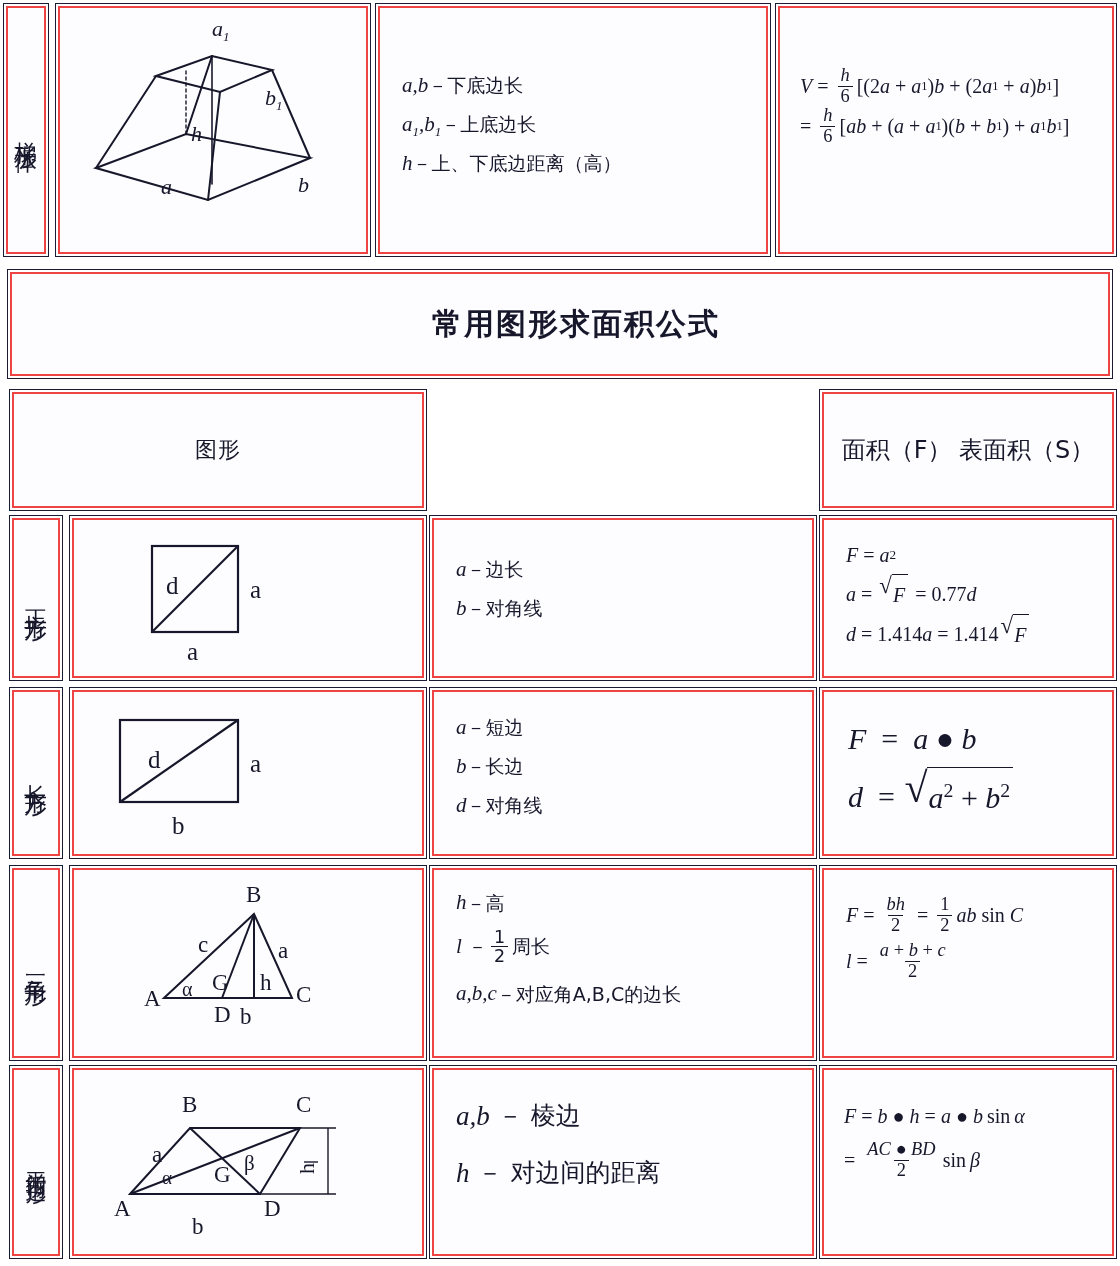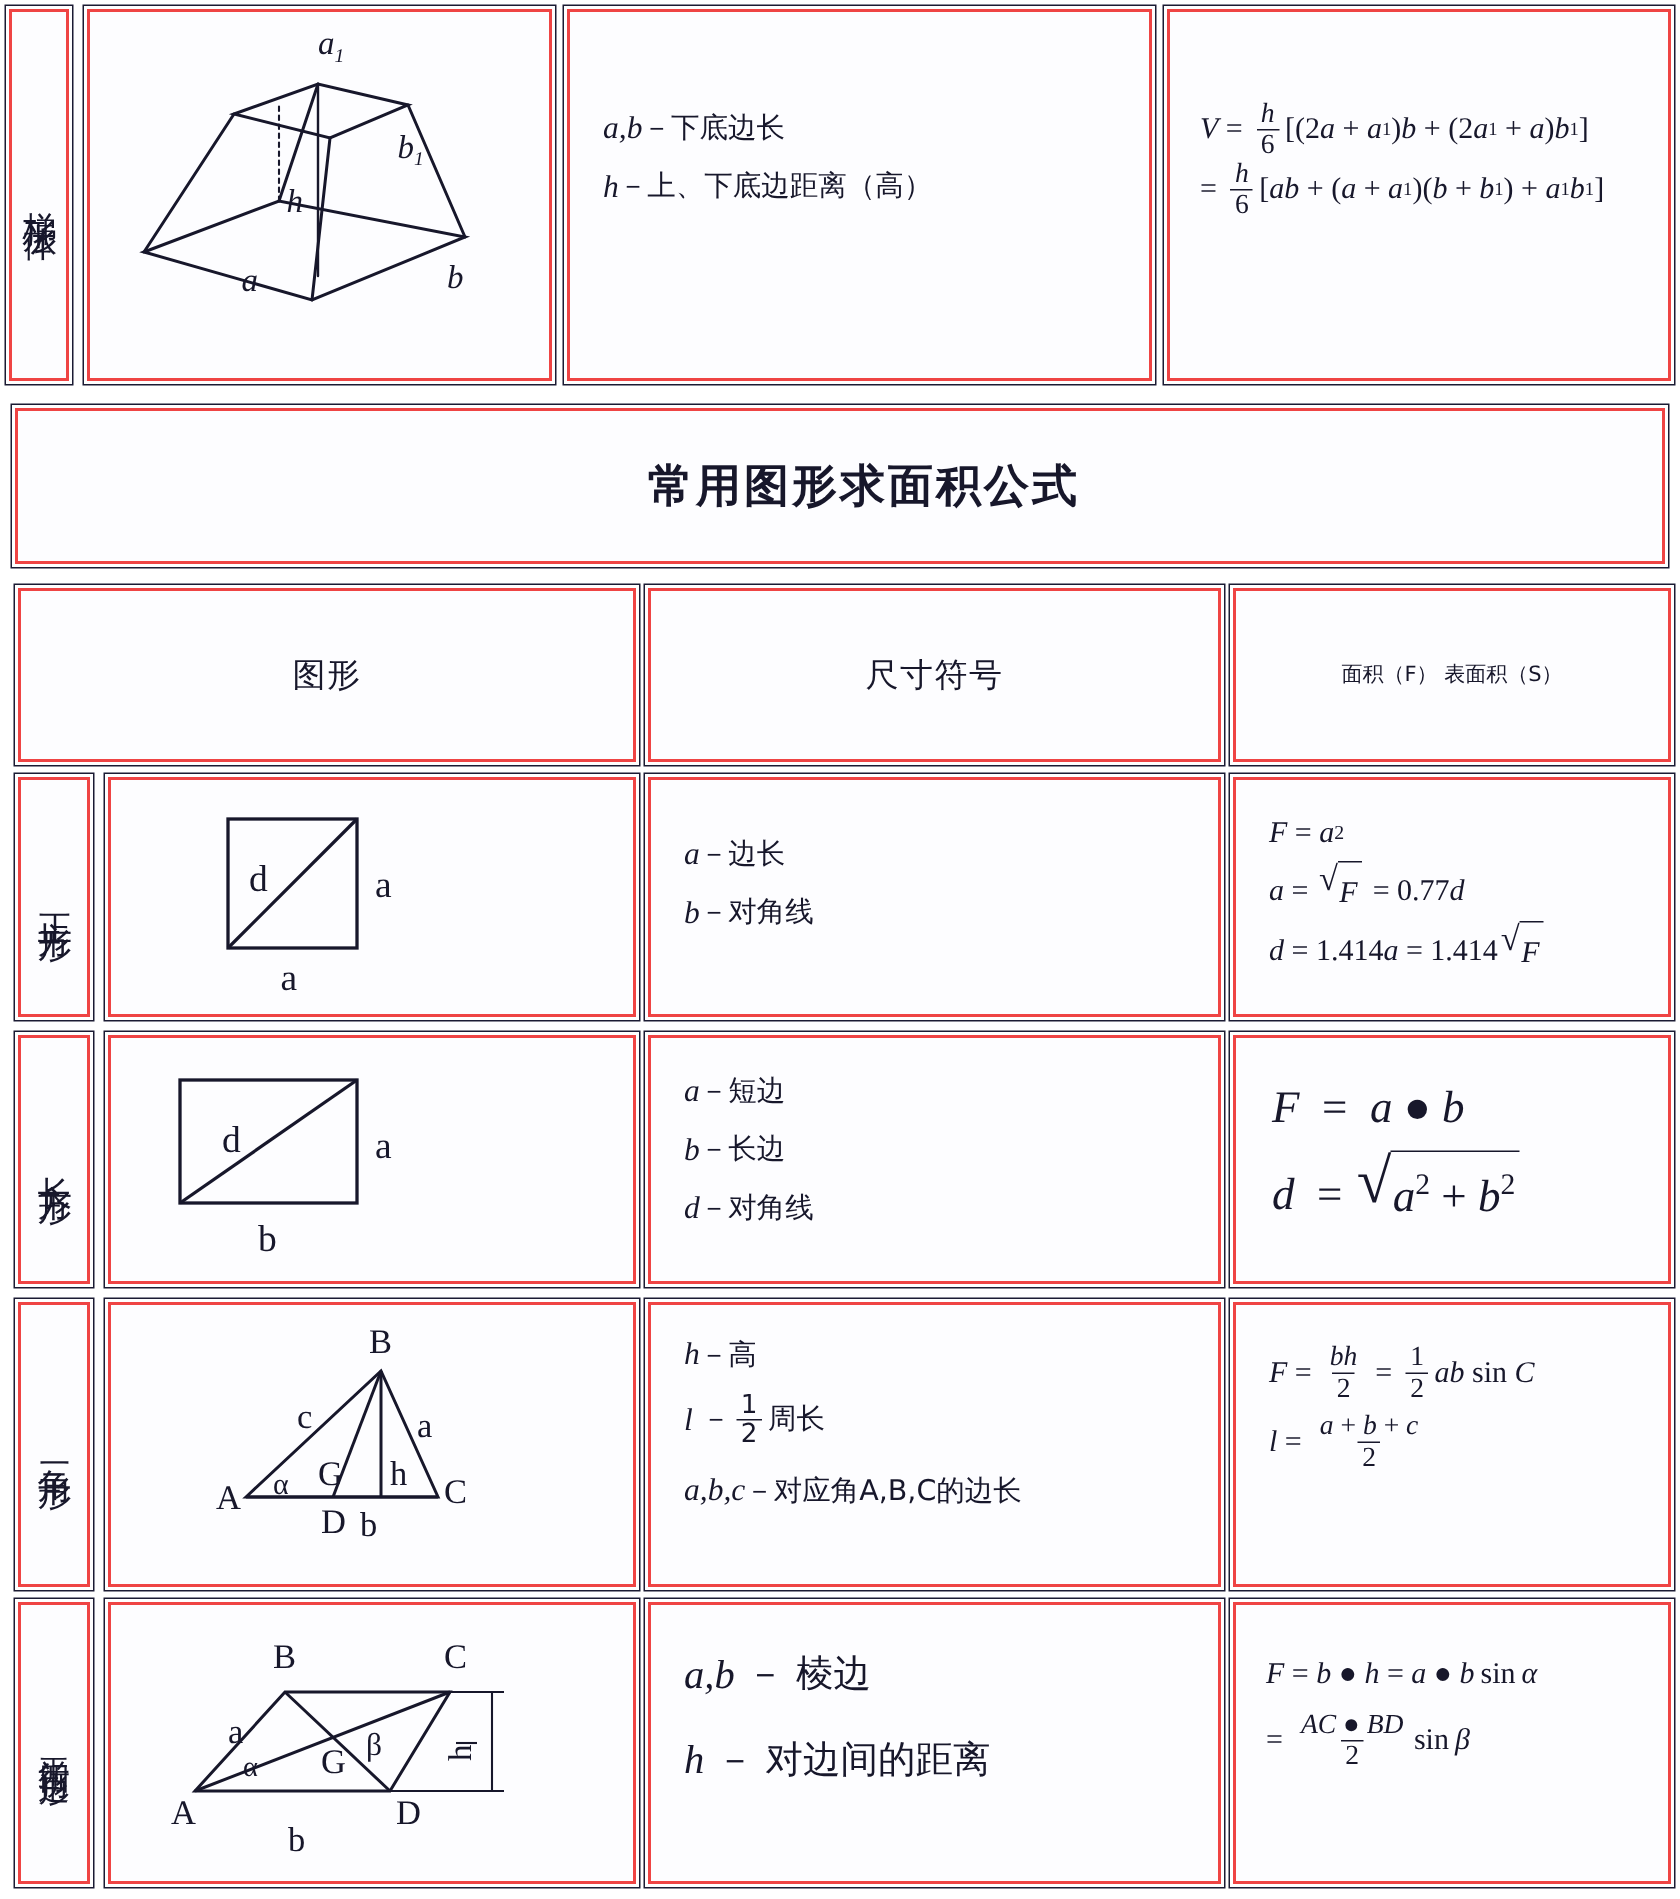--- a/index.html
+++ b/index.html
@@ -39,21 +39,21 @@
   }
   .title-txt{
     font-family:"DejaVu Sans","Liberation Sans",sans-serif;
     font-size:30px;font-weight:bold;letter-spacing:2px;
   }
   .hdr{display:flex;align-items:center;justify-content:center;}
   .hdr-txt{
     font-family:"DejaVu Sans","Liberation Sans",sans-serif;
     font-size:22px;letter-spacing:1px;
   }
-  .hdr-txt.wide{font-size:14px;letter-spacing:0px;}
+  .hdr-txt.wide{font-size:24px;letter-spacing:0px;}
 
   
   .sym{
     padding:11px 0 0 22px;
     font-family:"DejaVu Sans","Liberation Sans",sans-serif;
     font-size:19px;
     line-height:1.85;
   }
   .sym .it{font-family:"Liberation Serif","DejaVu Serif",serif;font-style:italic;font-size:21px;}
   .sym.big{font-size:25px;line-height:2.1;padding-top:18px;}
@@ -117,20 +117,21 @@
         <text x="131" y="133">h</text>
         <text x="101" y="186">a</text>
         <text x="238" y="184">b</text>
       </g>
     </svg>
   </div>
 
   <div class="cell" style="left:378px;top:6px;width:390px;height:248px;">
     <div class="sym" style="padding-top:58px;">
       <div class="sym-row"><span class="it">a,b</span>－下底边长</div>
+      <div class="sym-row"><span class="it">a<span class="sub">1</span>,b<span class="sub">1</span></span>－上底边长</div>
       <div class="sym-row"><span class="it">h</span>－上、下底边距离（高）</div>
     </div>
   </div>
 
   <div class="cell" style="left:778px;top:6px;width:336px;height:248px;">
     <div class="fml" style="padding-top:58px;padding-left:20px;">
       <div class="eq">
         <i>V</i>&nbsp;=&nbsp;
         <span class="frac">
             <span class="num"><i>h</i></span>
@@ -148,23 +149,20 @@
       </div>
     </div>
   </div>
 
   <div class="cell title-cell" style="left:10px;top:272px;width:1100px;height:104px;padding-left:32px;">
     <div class="title-txt">常用图形求面积公式</div>
   </div>
 
   <div class="cell hdr" style="left:12px;top:392px;width:412px;height:116px;">
     <div class="hdr-txt">图形</div>
-  </div>
-  <div class="cell hdr" style="left:432px;top:392px;width:382px;height:116px;">
-    <div class="hdr-txt">尺寸符号</div>
   </div>
   <div class="cell hdr" style="left:822px;top:392px;width:292px;height:116px;">
     <div class="hdr-txt wide">面积（F） 表面积（S）</div>
   </div>
 
   <div class="cell" style="left:12px;top:518px;width:48px;height:160px;">
     <div class="vlabel">正方形</div>
   </div>
   <div class="cell" style="left:72px;top:518px;width:352px;height:160px;">
     <svg width="348" height="156" viewBox="0 0 348 156">

